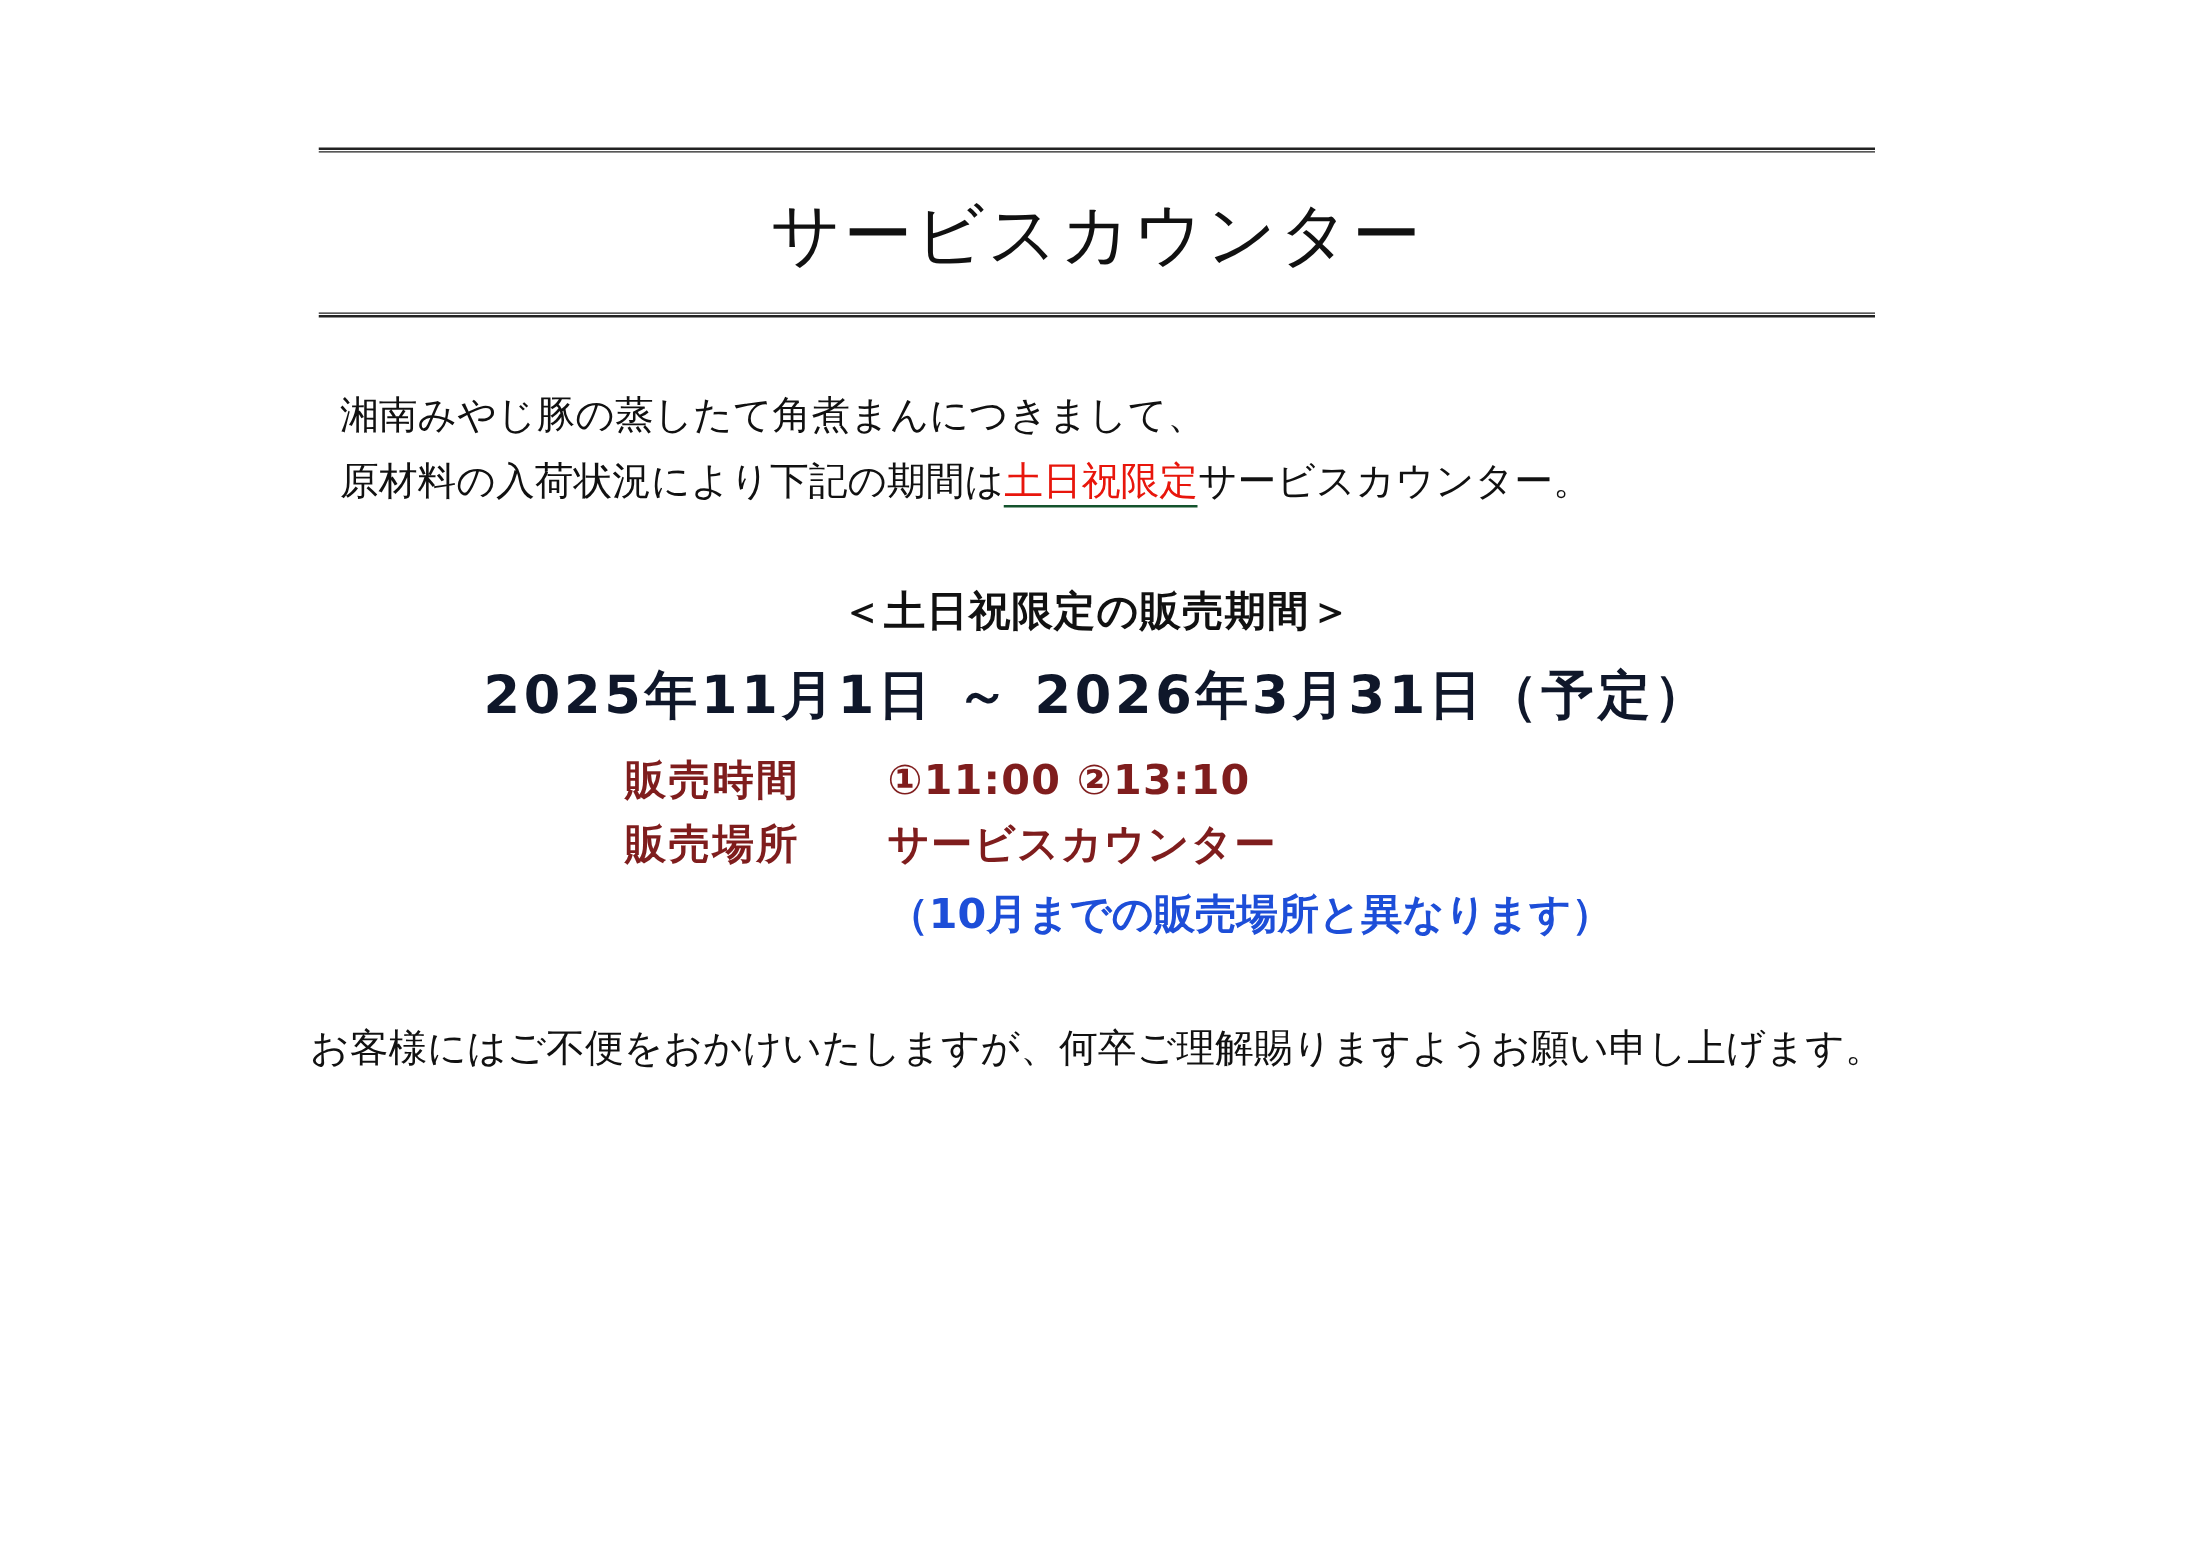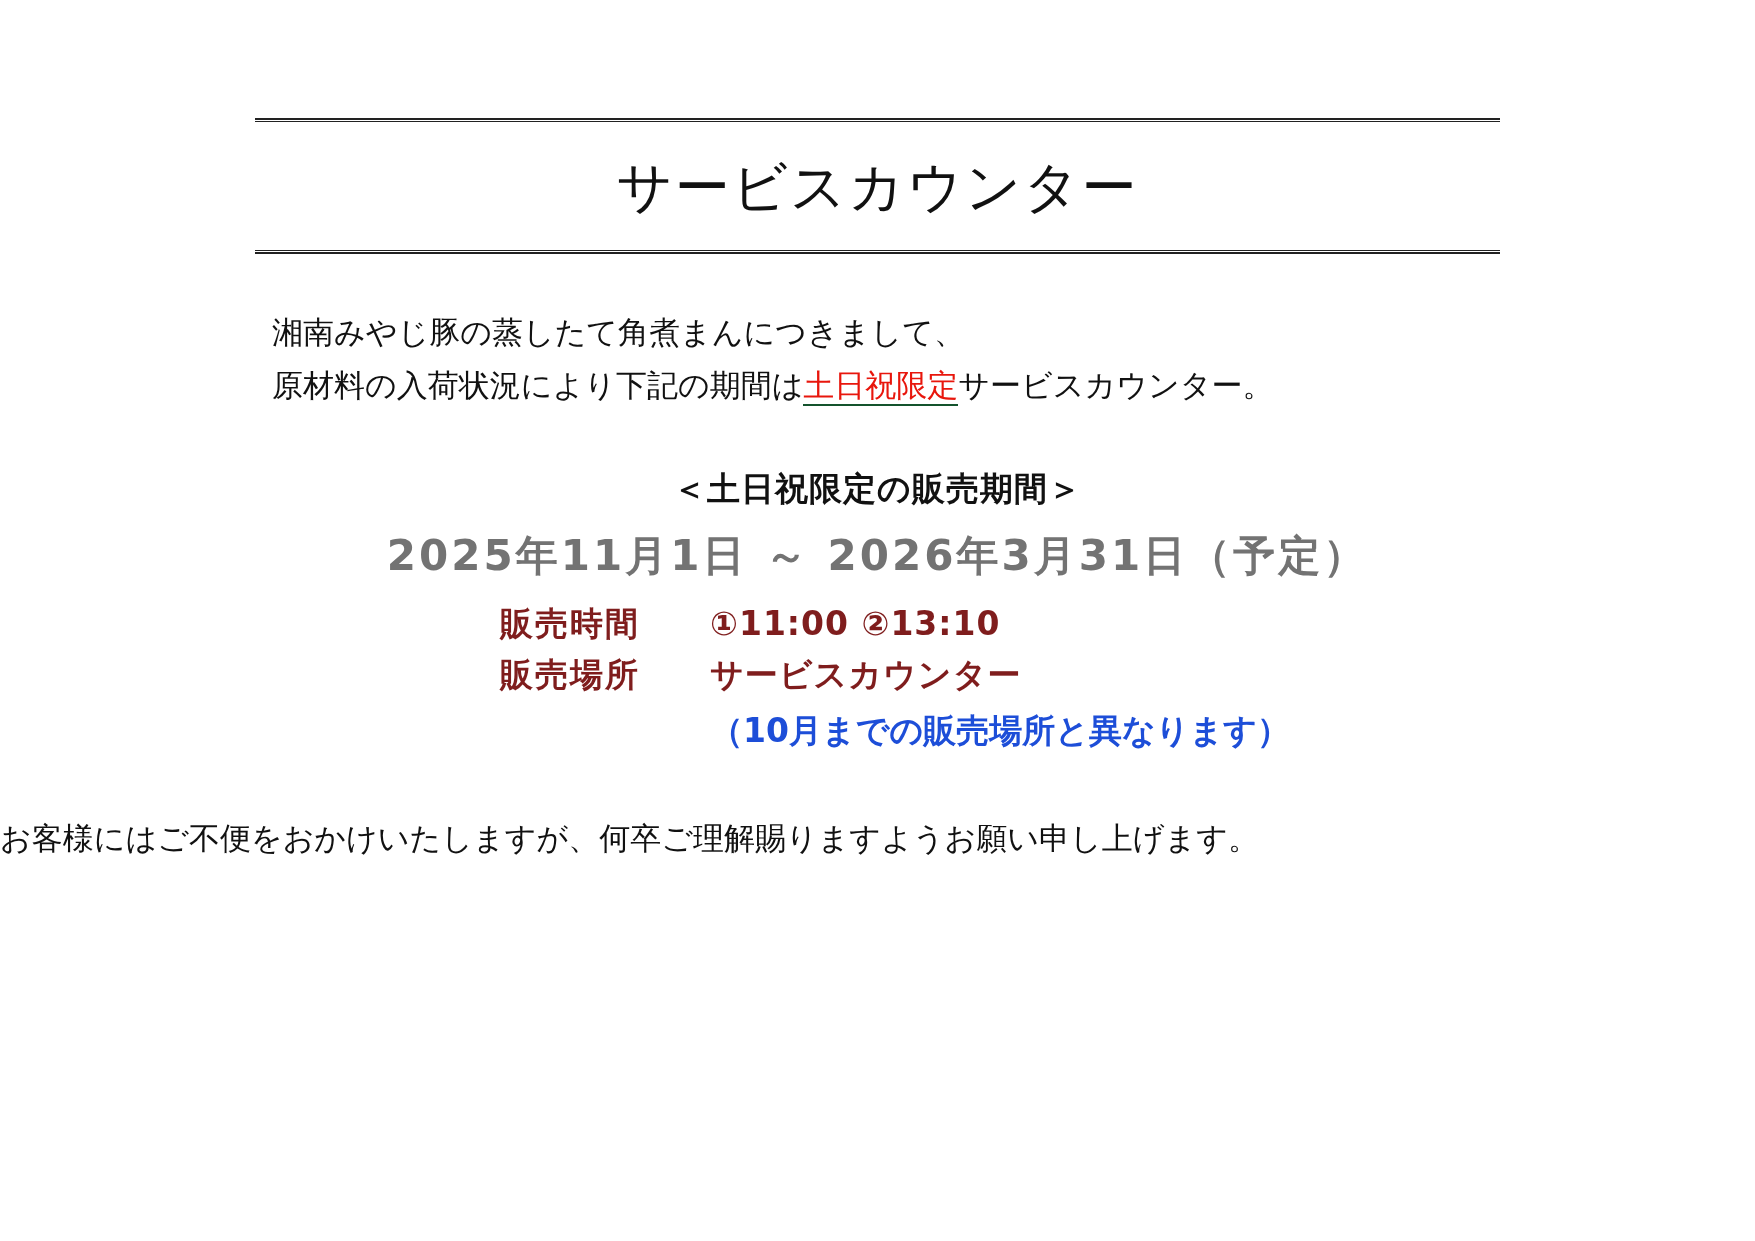--- a/index.html
+++ b/index.html
@@ -76,21 +76,21 @@
     letter-spacing: 1px;
     color: #111;
   }
   .period-dates {
     margin-top: 16px;
     text-align: center;
     font-family: "DejaVu Sans", "Liberation Sans", sans-serif;
     font-size: 42px;
     font-weight: 700;
     letter-spacing: 3px;
-    color: #737373;
+    color: #0f172a;
   }
 
   .detail-list {
     margin: 14px 0 0 0;
     padding: 0;
     list-style: none;
   }
   .detail-row {
     display: flex;
     font-family: "DejaVu Sans", "Liberation Sans", sans-serif;
@@ -114,20 +114,21 @@
     font-size: 33px;
     font-weight: 700;
     line-height: 1.56;
     color: #1d4ed8;
     margin-top: 4px;
   }
 
   
   .closing {
     margin-top: 62px;
+    text-align: center;
     font-family: "DejaVu Sans", "Liberation Sans", sans-serif;
     font-size: 31px;
     color: #111;
     letter-spacing: 0px;
   }
 </style>
 </head>
 <body>
 
 <div class="page">

